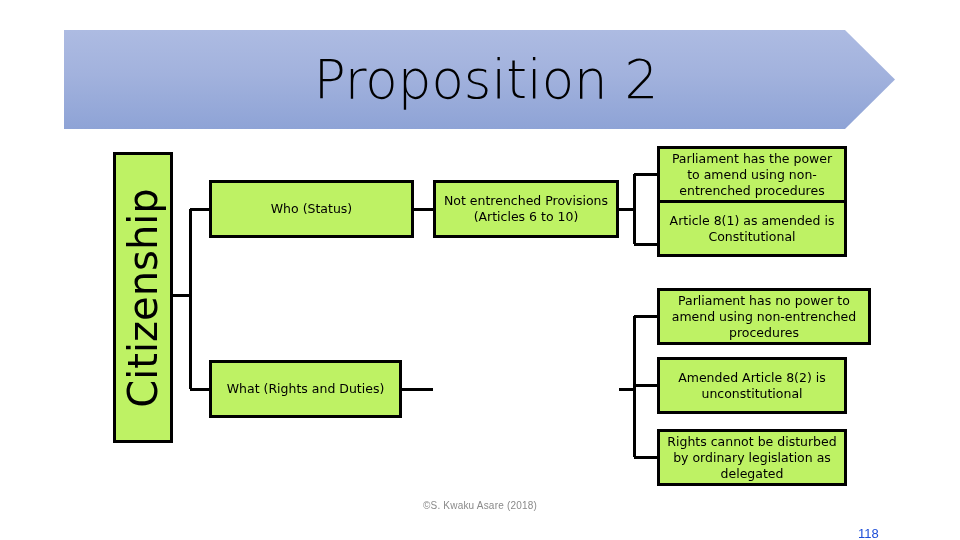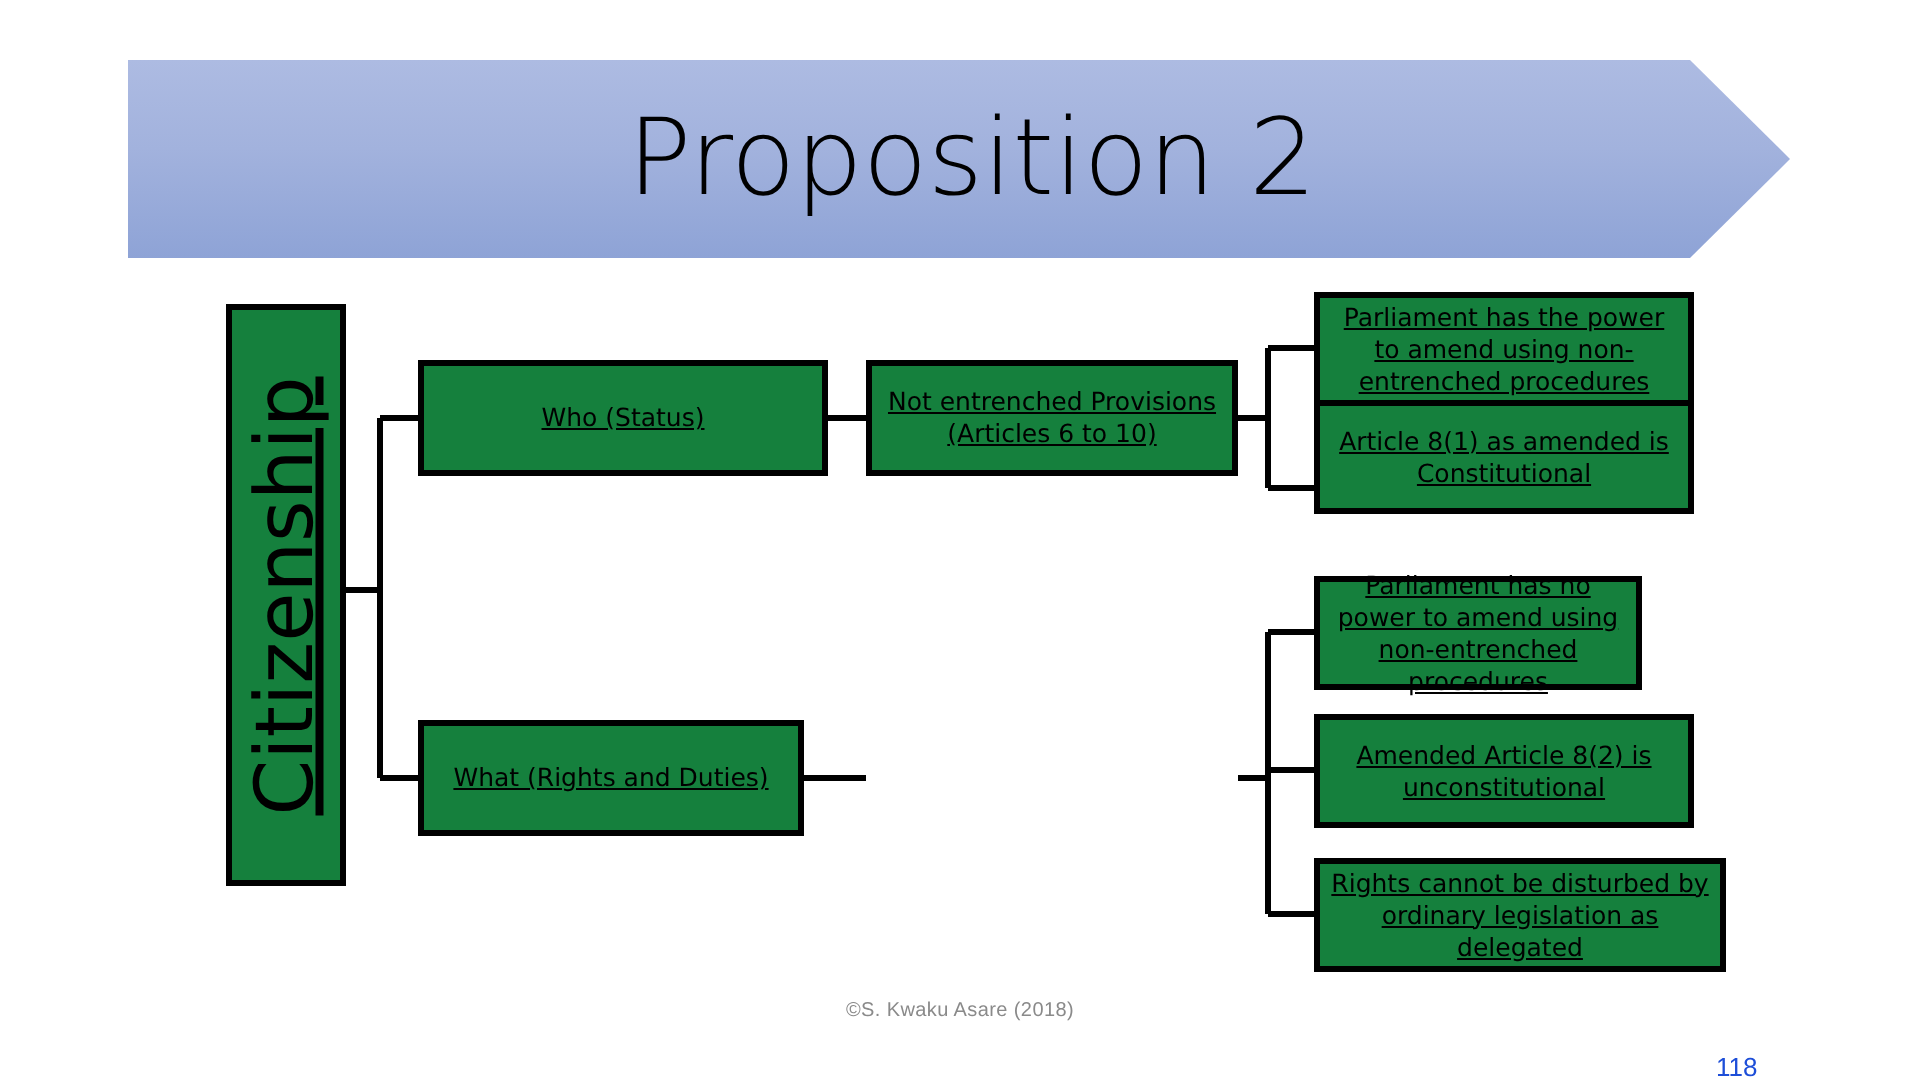--- a/index.html
+++ b/index.html
@@ -70,31 +70,30 @@
   #connectors line {
     stroke: #000000;
     stroke-width: 3;
     shape-rendering: crispEdges;
   }
 
   .node {
     position: absolute;
     box-sizing: border-box;
     border: 3px solid #000000;
-    background: #15803d;
+    background: #bef264;
     display: flex;
     align-items: center;
     justify-content: center;
     text-align: center;
     color: #000000;
     font-family: "DejaVu Sans", sans-serif;
     font-size: 12.5px;
     line-height: 1.28;
     padding: 2px 4px;
-    text-decoration: underline;
   }
 
   
   #node-root {
     left: 113px;
     top: 152px;
     width: 60px;
     height: 291px;
     padding: 0;
   }
@@ -111,23 +110,23 @@
   #node-who   { left: 209px; top: 180px; width: 205px; height: 58px; }
   #node-what  { left: 209px; top: 360px; width: 193px; height: 58px; }
 
   
   #node-notent { left: 433px; top: 180px; width: 186px; height: 58px; }
   #node-ent    { left: 433px; top: 360px; width: 186px; height: 58px; }
 
   
   #node-r1 { left: 657px; top: 146px; width: 190px; height: 57px; }
   #node-r2 { left: 657px; top: 200px; width: 190px; height: 57px; }
-  #node-r3 { left: 657px; top: 288px; width: 164px; height: 57px; }
+  #node-r3 { left: 657px; top: 288px; width: 214px; height: 57px; }
   #node-r4 { left: 657px; top: 357px; width: 190px; height: 57px; }
-  #node-r5 { left: 657px; top: 429px; width: 206px; height: 57px; }
+  #node-r5 { left: 657px; top: 429px; width: 190px; height: 57px; }
 
   
   #copyright {
     position: absolute;
     left: 0;
     top: 500px;
     width: 960px;
     text-align: center;
     font-family: "Liberation Sans", sans-serif;
     font-size: 10px;

